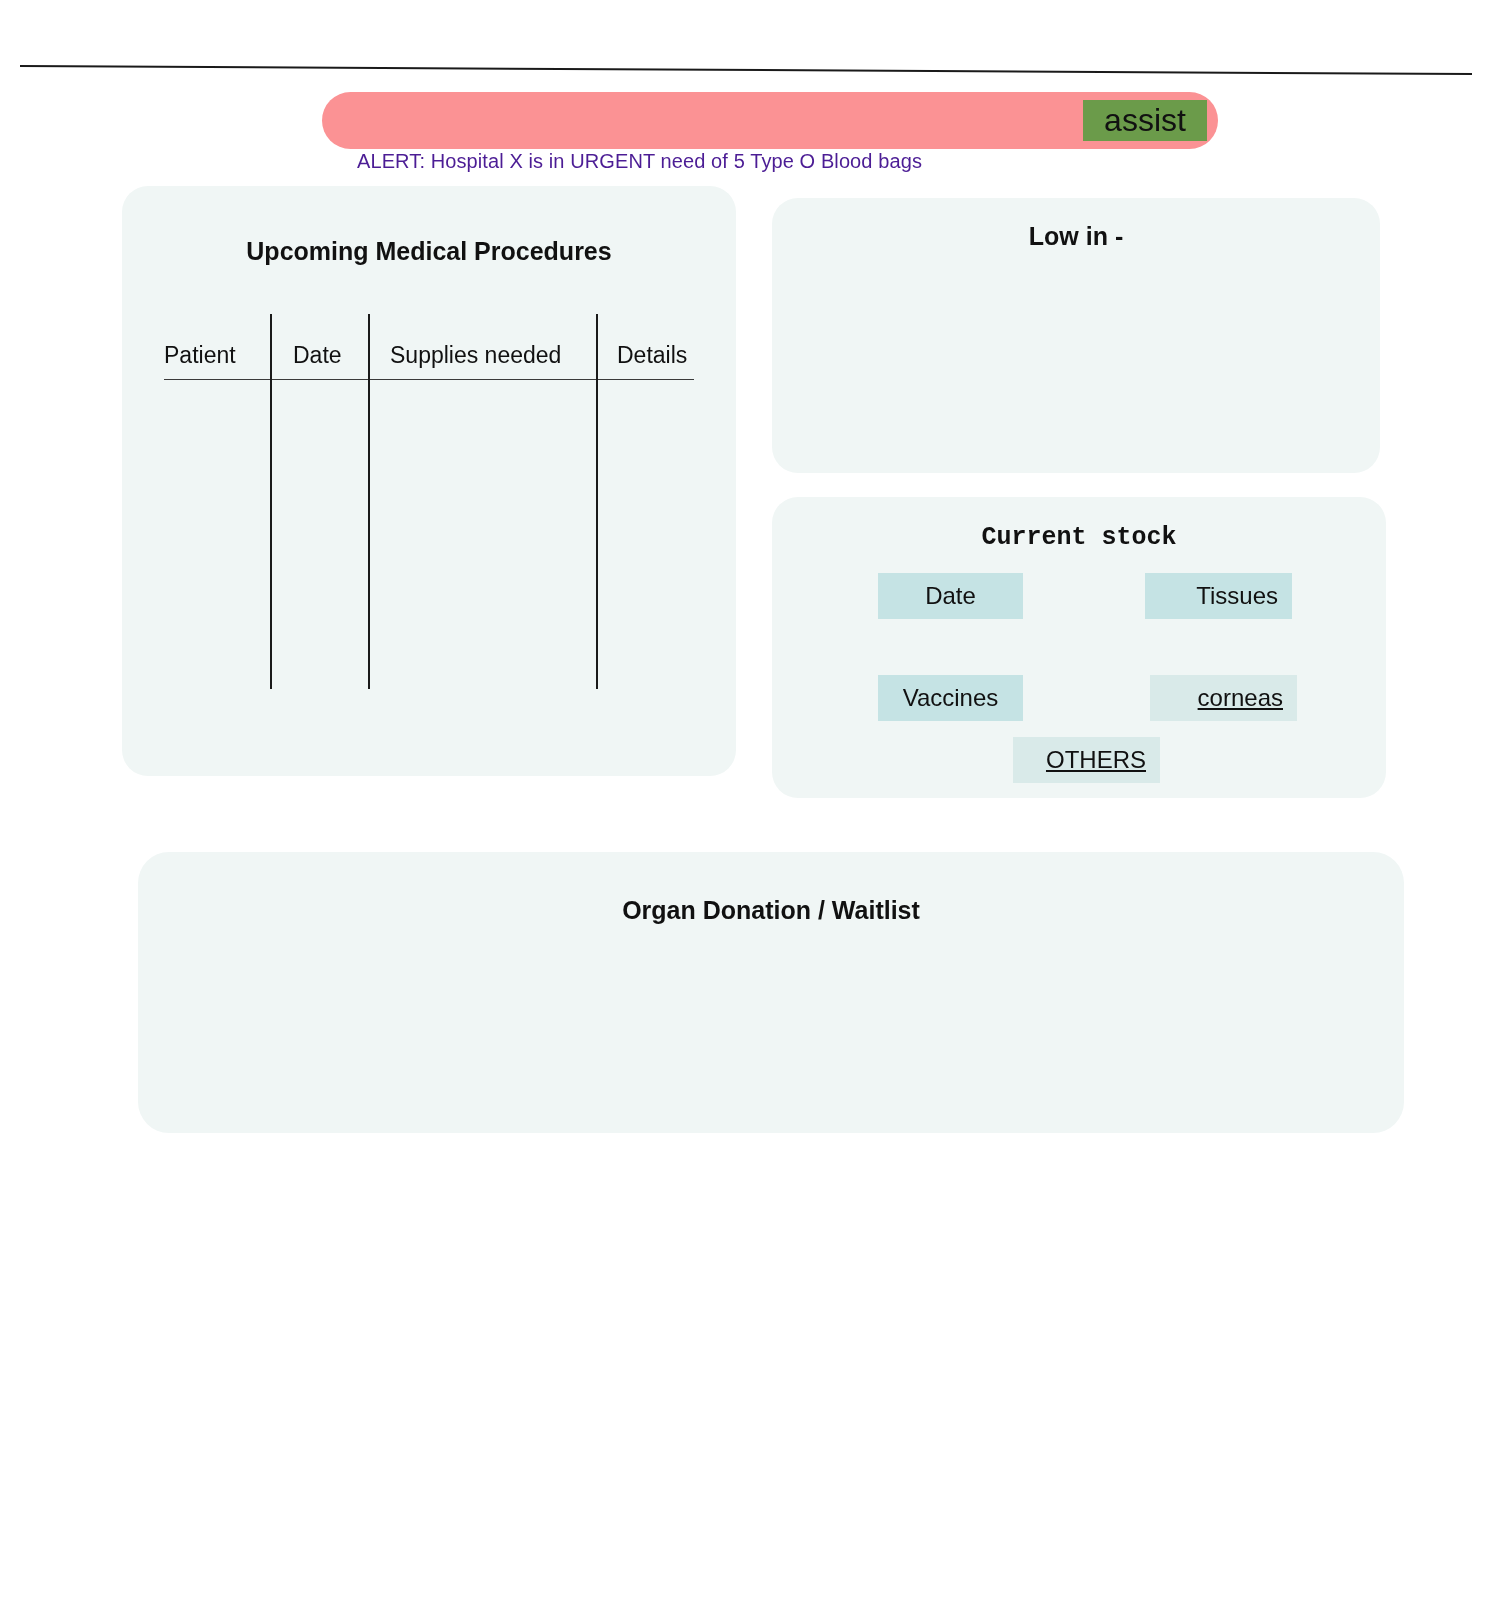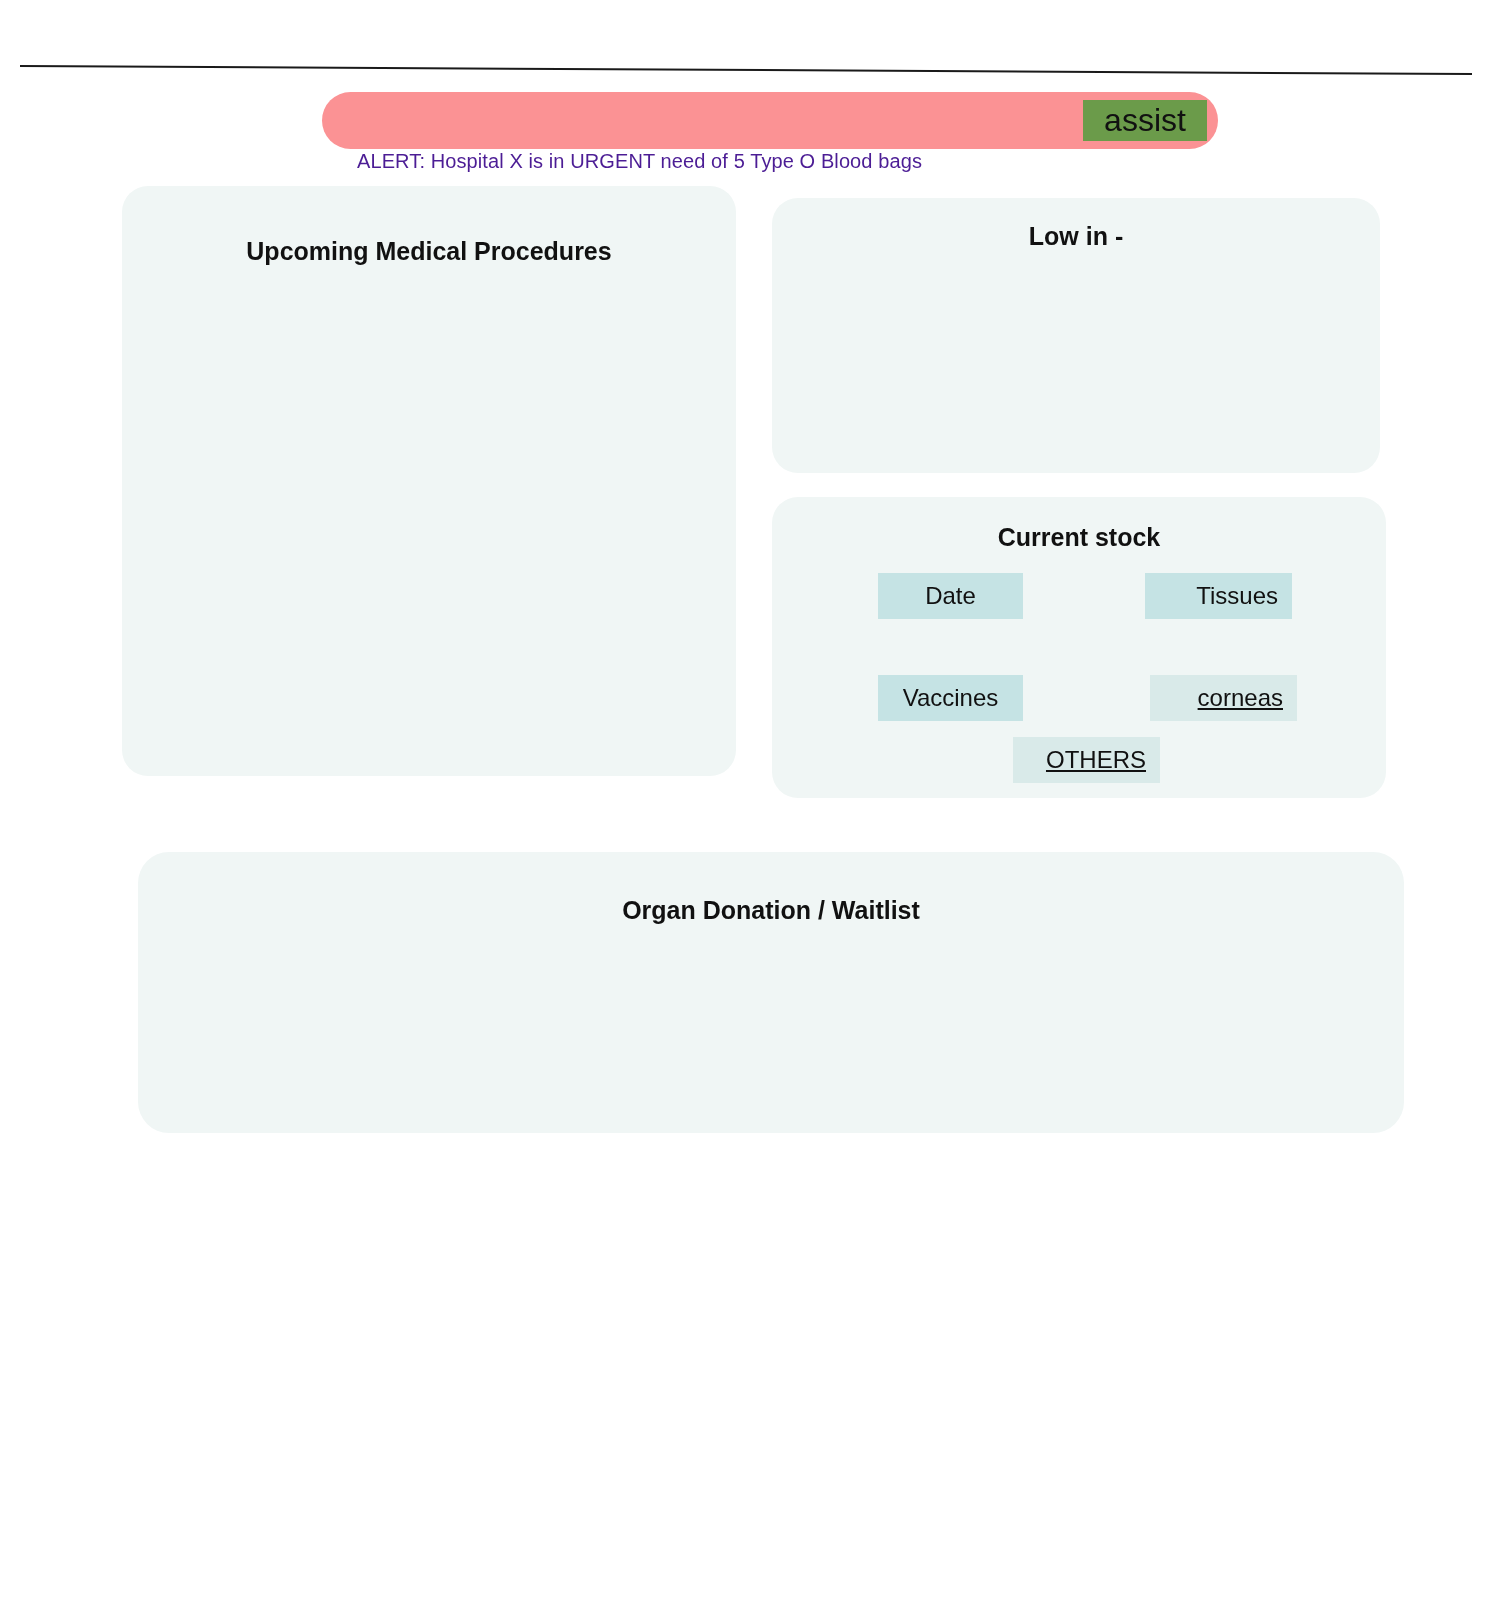--- a/index.html
+++ b/index.html
@@ -140,21 +140,21 @@
   }
   #low-in-panel .panel-title { top: 24px; }
 
   
   #stock-panel {
     left: 772px;
     top: 497px;
     width: 614px;
     height: 301px;
   }
-  #stock-panel .panel-title { top: 26px; }
+  #stock-panel .panel-title { top: 26px; font-family: Liberation Mono, monospace; }
 
   .stock-chip {
     position: absolute;
     background: #c5e3e4;
     color: #111111;
     font-size: 24px;
     display: flex;
     align-items: center;
     justify-content: center;
     white-space: nowrap;
@@ -194,20 +194,37 @@
   </svg>
 
   <div class="alert-banner">
     <span class="alert-text">ALERT: Hospital X is in URGENT need of 5 Type O Blood bags</span>
     <button class="assist-button">assist</button>
   </div>
 
   <section class="panel" id="procedures-panel">
     <h2 class="panel-title">Upcoming Medical Procedures</h2>
 
+    <div class="proc-table">
+
+      <div class="proc-head-row">
+        <span class="proc-head-cell" style="left:0px;">Patient</span>
+        <span class="proc-head-cell" style="left:129px;">Date</span>
+        <span class="proc-head-cell" style="left:226px;">Supplies needed</span>
+        <span class="proc-head-cell" style="left:453px;">Details</span>
+      </div>
+
+      <div class="proc-underline"></div>
+
+      <div class="proc-vline" style="left:106px;"></div>
+      <div class="proc-vline" style="left:204px;"></div>
+      <div class="proc-vline" style="left:432px;"></div>
+
+      <div></div>
+    </div>
   </section>
 
   <section class="panel" id="low-in-panel">
     <h2 class="panel-title">Low in -</h2>
     <div></div>
   </section>
 
   <section class="panel" id="stock-panel">
     <h2 class="panel-title">Current stock</h2>
 

